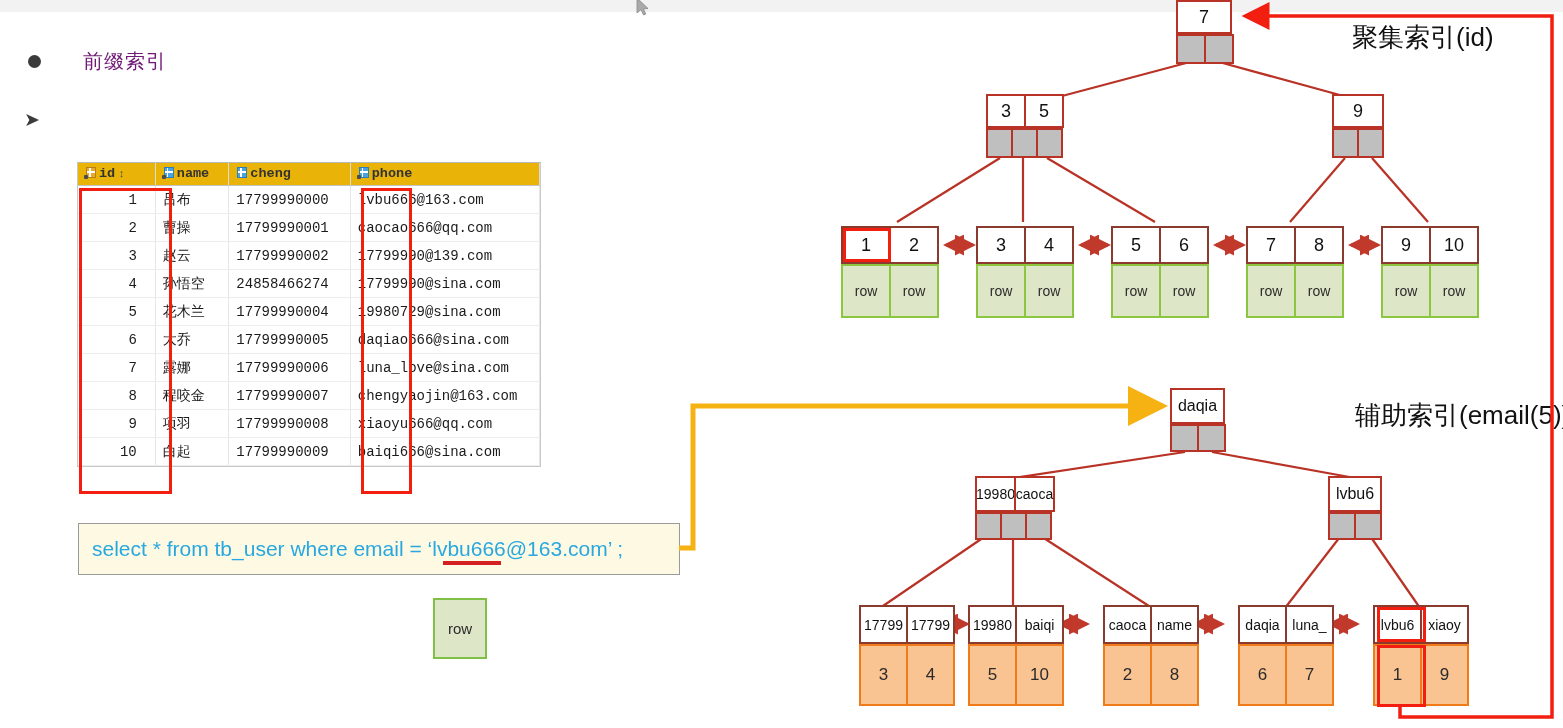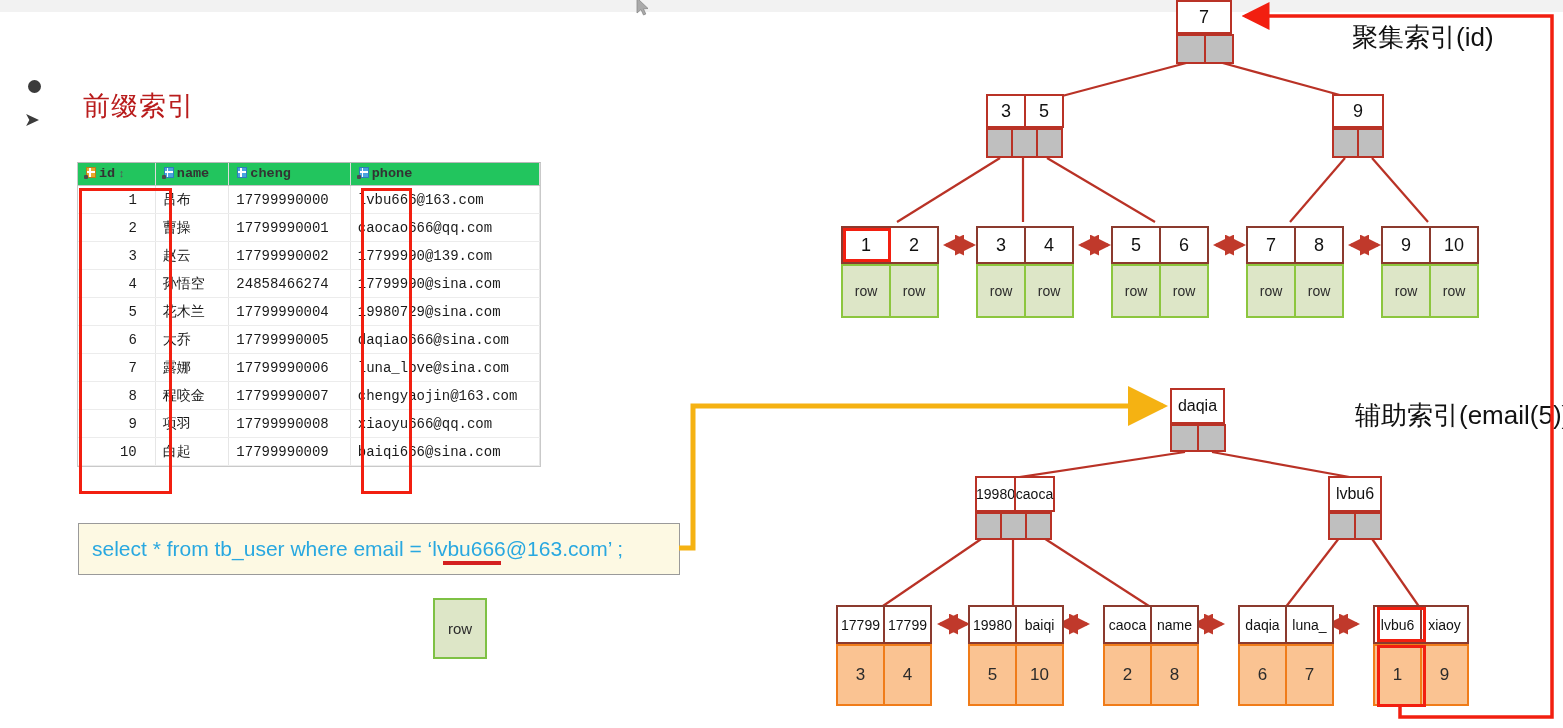--- a/index.html
+++ b/index.html
@@ -29,40 +29,39 @@
   }
   .bullet-dot {
     width: 13px; height: 13px; border-radius: 50%;
     background: #3b3b3b;
     display: inline-block;
   }
   .bullet-chev {
     font-size: 19px; color: #3b3b3b; line-height: 1;
   }
   .heading1 {
-    font-size: 27px; color: #b91c1c; letter-spacing: 1px;
+    font-size: 20px; color: #701a75; letter-spacing: 1px;
     font-family: "Liberation Sans", sans-serif;
-    margin-top: 40px;
   }
   .heading2 {
     font-size: 22px; color: #1c1c1c; letter-spacing: 1px;
   }
 
   
   #grid {
     position: absolute; left: 77px; top: 162px;
     width: 462px;
     border: 1px solid #c9c9c9;
     border-top: 1px solid #b9b9b9;
     background: #fff;
     font-size: 13px;
   }
   #grid table { border-collapse: collapse; width: 100%; }
   #grid thead th {
-    background: #22c55e;
+    background: #eab308;
     font-weight: bold;
     font-size: 13.5px;
     color: #333;
     text-align: left;
     padding: 3px 6px 4px 6px;
     border-right: 1px solid #dcdcdc;
     border-bottom: 1px solid #c4c4c4;
     font-family: "Liberation Mono", monospace;
     white-space: nowrap;
   }
@@ -480,21 +479,21 @@
   <div class="keys">
     <div class="k leafkey" style="width:54px;height:36px;">lvbu6</div>
   </div>
   <div class="ptrs">
     <div class="p" style="width:28px;height:28px;"></div>
     <div class="p" style="width:28px;height:28px;"></div>
   </div>
 </div>
 
 <div id="secondary-leaves">
-    <div class="node dark" style="left: 836px; top: 605px; border-radius: 23px;">
+    <div class="node dark" style="left: 859px; top: 605px; border-radius: 23px;">
       <div class="keys">
         <div class="k leafkey small" style="width: 49px; height: 39px;">17799</div>
         <div class="k leafkey small" style="width: 49px; height: 39px;">17799</div>
       </div>
       <div class="rows orange">
         <div class="r" style="width: 49px; height: 62px;">3</div>
         <div class="r" style="width: 49px; height: 62px;">4</div>
       </div>
     </div>
     <div class="node dark" style="left: 968px; top: 605px;">

